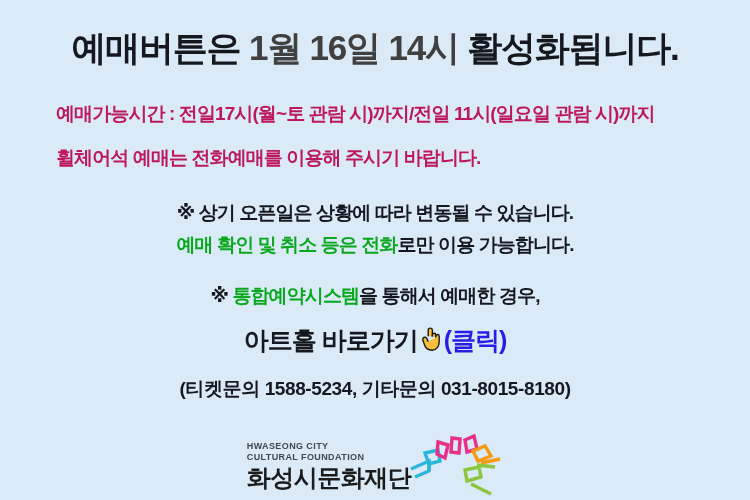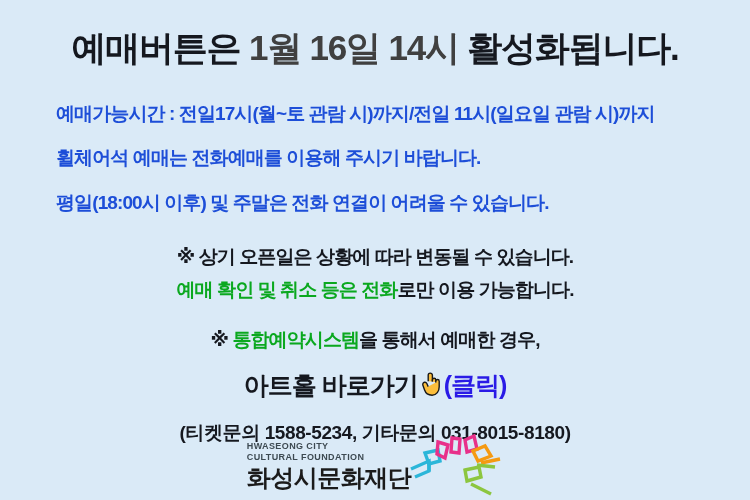--- a/index.html
+++ b/index.html
@@ -46,21 +46,21 @@
   .body-block {
     width: 750px;
     box-sizing: border-box;
     padding-left: 56px;
     padding-right: 30px;
     margin-top: 14px;
   }
   .body-line {
     font-size: 19px;
     font-weight: 700;
-    color: #1d4ed8;
+    color: #be185d;
     letter-spacing: -0.9px;
     line-height: 1.55;
     white-space: nowrap;
   }
   .body-line.gap-top {
     margin-top: 15px;
   }
 
   
   .center-block {
@@ -176,21 +176,20 @@
 
 <div id="notice-poster">
 
   <div class="headline">
     <span>예매버튼은 </span><span class="hl-accent">1월 16일 14시</span><span> 활성화됩니다.</span>
   </div>
 
   <div class="body-block">
     <div class="body-line gap-top">예매가능시간 : 전일17시(월~토 관람 시)까지/전일 11시(일요일 관람 시)까지</div>
     <div class="body-line gap-top">휠체어석 예매는 전화예매를 이용해 주시기 바랍니다.</div>
-    <div class="body-line gap-top">평일(18:00시 이후) 및 주말은 전화 연결이 어려울 수 있습니다.</div>
   </div>
 
   <div class="center-block">
     <div class="center-line note-1">※ 상기 오픈일은 상황에 따라 변동될 수 있습니다.</div>
 
     <div class="center-line note-3">
       <span class="txt-green">예매 확인 및 취소 등은 전화</span><span>로만 이용 가능합니다.</span>
     </div>
 
     <div class="center-line note-2">

